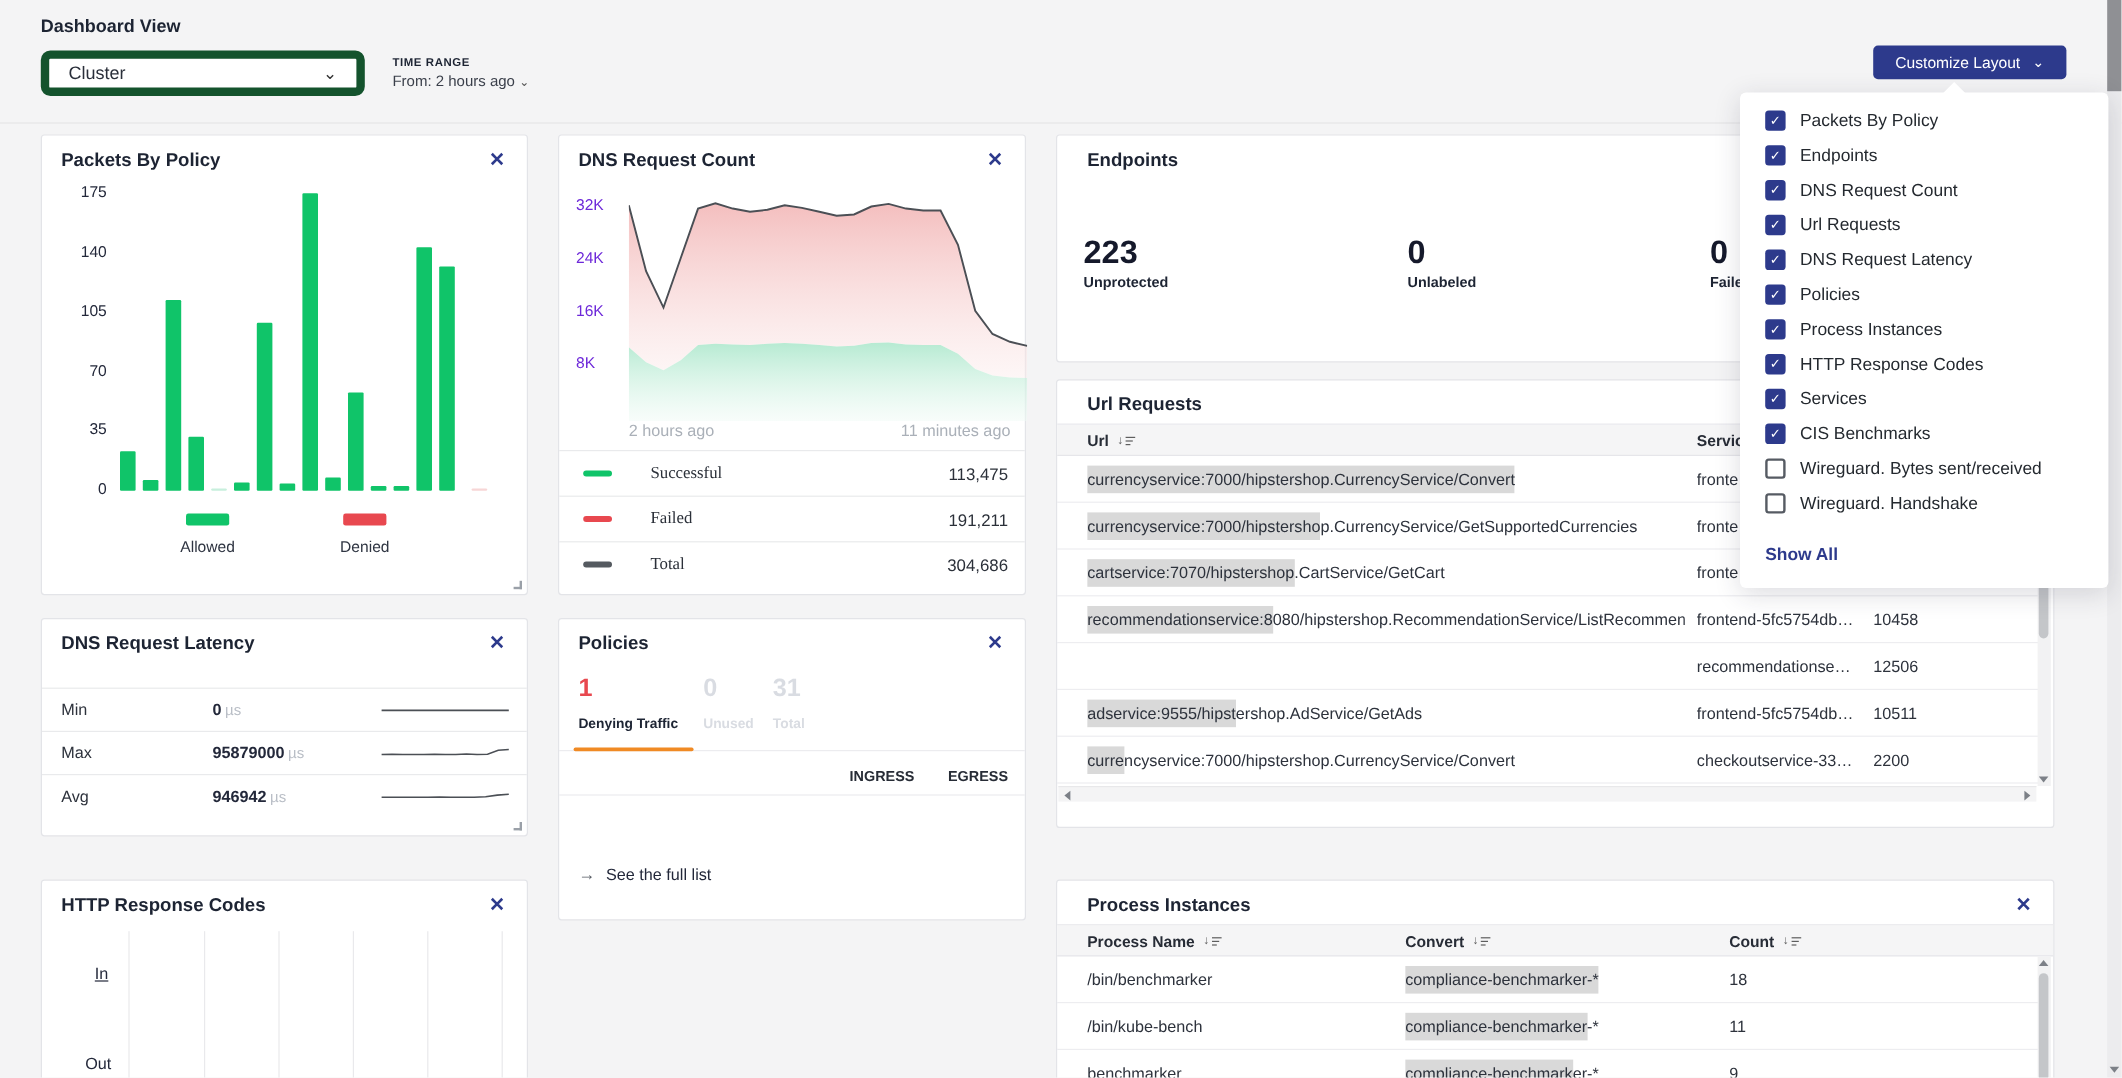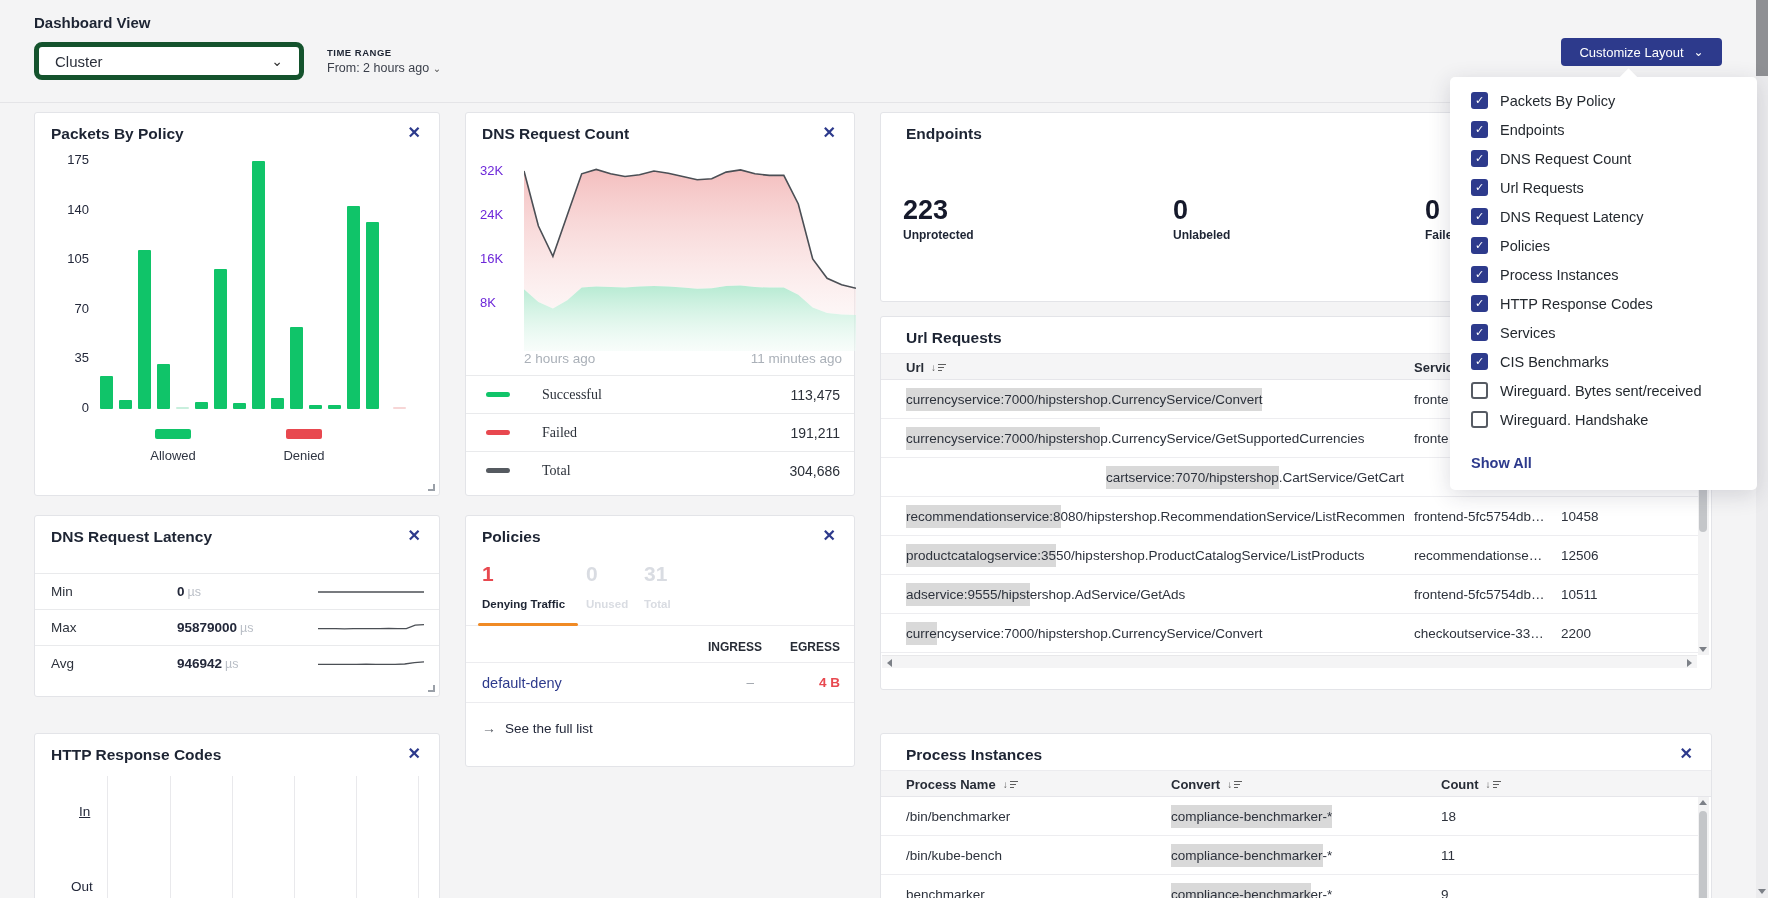--- a/index.html
+++ b/index.html
@@ -3,21 +3,21 @@
 <meta charset="utf-8">
 <style>
   * { margin:0; padding:0; box-sizing:border-box; }
   html,body { width:1768px; height:898px; overflow:hidden; }
   body { position:relative; background:#f4f4f5; font-family:"Liberation Sans", sans-serif; color:#2f3542; }
 
   .hdr-line { position:absolute; left:0; top:102px; width:1768px; height:1px; background:#e4e4e7; }
   .page-title { position:absolute; left:34px; top:14px; font-size:15px; font-weight:700; color:#1d2433; }
 
   .view-select { position:absolute; left:34px; top:42px; width:270px; height:38px; background:#fff;
-    border:5px solid #14532d; border-radius:8px; display:flex; align-items:center; justify-content:space-between;
+    border:7px solid #14532d; border-radius:8px; display:flex; align-items:center; justify-content:space-between;
     padding:0 16px; cursor:pointer; font-size:15px; color:#2a2f3a; }
   .chev { font-size:14px; color:#333; line-height:1; }
 
   .time-range { position:absolute; left:327px; top:47px; }
   .tr-label { font-size:9.5px; font-weight:700; letter-spacing:.5px; color:#1d2433; }
   .tr-value { font-size:12.5px; color:#3a3f4a; margin-top:3px; cursor:pointer; }
   .tr-value .chev { font-size:10px; color:#555; }
 
   .customize-btn { position:absolute; left:1561px; top:38px; width:161px; height:28px; background:#2d3a8c;
     color:#fff; border:none; border-radius:4px; font-size:13px; font-family:inherit; display:flex;
@@ -287,32 +287,31 @@
       <div class="trow" style="top: 63px;">
         <div class="cell" style="left: 25px; width: 498px;"><span class="hl">currencyservice:7000/hipstershop.CurrencyService/Convert</span></div>
         <div class="cell" style="left: 533px; width: 138px;">fronte</div>
         <div class="cell" style="left: 680px; width: 110px;"></div>
       </div>
       <div class="trow" style="top: 102px;">
         <div class="cell" style="left: 25px; width: 498px;"><span class="hl">currencyservice:7000/hipstersho</span><span>p.CurrencyService/GetSupportedCurrencies</span></div>
         <div class="cell" style="left: 533px; width: 138px;">fronte</div>
         <div class="cell" style="left: 680px; width: 110px;"></div>
       </div>
-      <div class="trow" style="top: 141px; text-align: right;">
+      <div class="trow" style="top: 141px;">
         <div class="cell" style="left: 25px; width: 498px;"><span class="hl">cartservice:7070/hipstershop</span><span>.CartService/GetCart</span></div>
         <div class="cell" style="left: 533px; width: 138px;">fronte</div>
         <div class="cell" style="left: 680px; width: 110px;"></div>
       </div>
       <div class="trow" style="top: 180px;">
         <div class="cell" style="left: 25px; width: 498px;"><span class="hl">recommendationservice:8</span><span>080/hipstershop.RecommendationService/ListRecommendations</span></div>
         <div class="cell" style="left: 533px; width: 138px;">frontend-5fc5754db…</div>
         <div class="cell" style="left: 680px; width: 110px;">10458</div>
       </div>
       <div class="trow" style="top: 219px;">
-        <div class="cell" style="left: 25px; width: 498px;"><span class="hl">productcatalogservice:35</span><span>50/hipstershop.ProductCatalogService/ListProducts</span></div>
         <div class="cell" style="left: 533px; width: 138px;">recommendationse…</div>
         <div class="cell" style="left: 680px; width: 110px;">12506</div>
       </div>
       <div class="trow" style="top: 258px;">
         <div class="cell" style="left: 25px; width: 498px;"><span class="hl">adservice:9555/hipst</span><span>ershop.AdService/GetAds</span></div>
         <div class="cell" style="left: 533px; width: 138px;">frontend-5fc5754db…</div>
         <div class="cell" style="left: 680px; width: 110px;">10511</div>
       </div>
       <div class="trow" style="top: 297px;">
         <div class="cell" style="left: 25px; width: 498px;"><span class="hl">curre</span><span>ncyservice:7000/hipstershop.CurrencyService/Convert</span></div>
@@ -364,25 +363,20 @@
   <div class="pol-num" id="p2">0</div>
   <div class="pol-num" id="p3">31</div>
   <div class="pol-lbl" id="pl1">Denying Traffic</div>
   <div class="pol-lbl" id="pl2">Unused</div>
   <div class="pol-lbl" id="pl3">Total</div>
   <div class="tabline"></div>
   <div class="tabactive"></div>
   <div class="pol-h" id="ph1">INGRESS</div>
   <div class="pol-h" id="ph2">EGRESS</div>
   <div class="pol-line2"></div>
-  <div class="pol-row">
-    <span class="pol-name">default-deny</span>
-    <span class="pol-dash">–</span>
-    <span class="pol-egress">4 B</span>
-  </div>
   <div class="pol-link">
     <span class="arr">→</span>
     <span>See the full list</span>
   </div>
 </div>
 
 <div class="card" id="card-http">
   <div class="card-title">HTTP Response Codes</div>
   <span class="card-close">✕</span>
   <div class="http-vline" style="left:72px;"></div>

